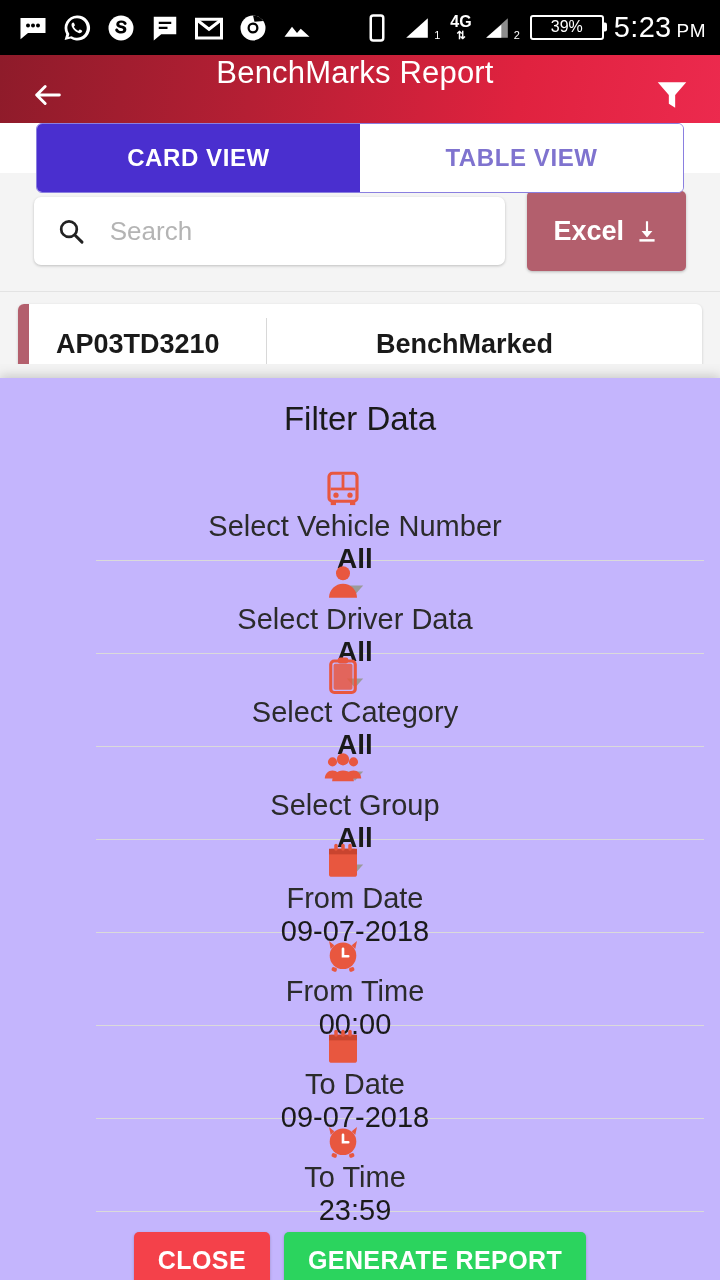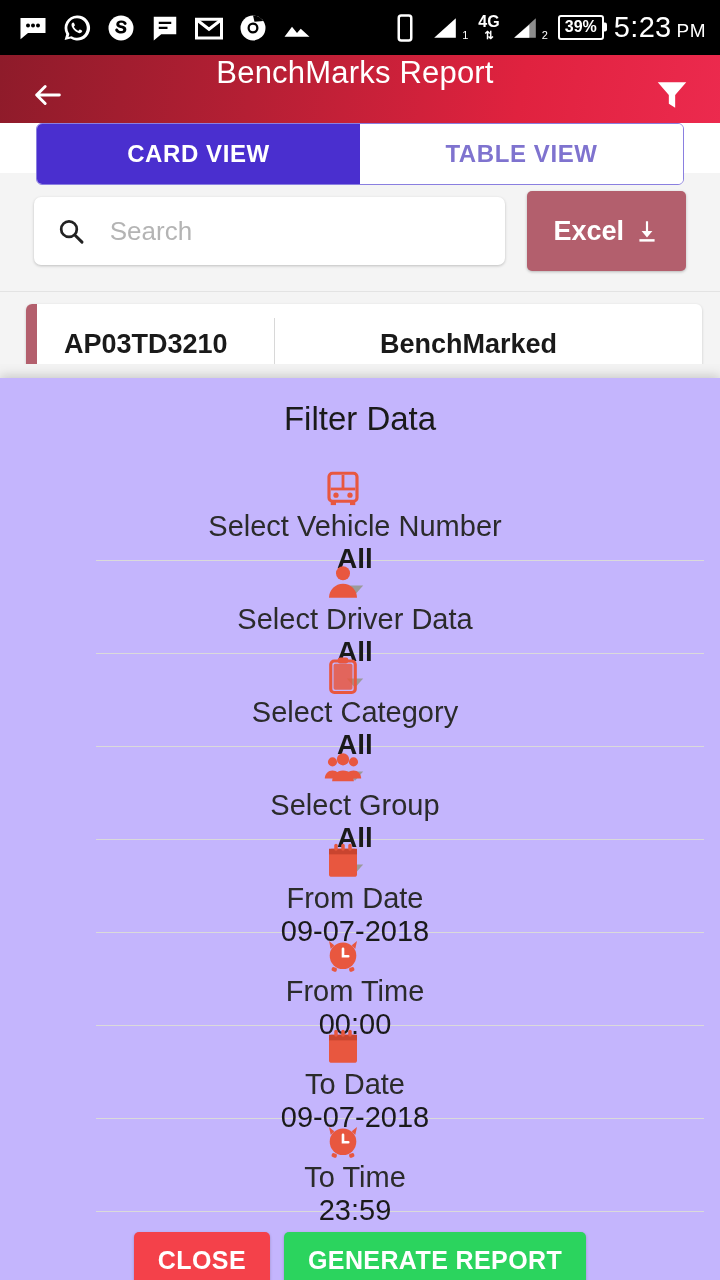--- a/index.html
+++ b/index.html
@@ -15,22 +15,22 @@
   .statusbar {
     height: 55px; background: #000000; color: #ffffff;
     display: flex; align-items: center; padding: 0 14px 0 18px;
   }
   .sb-left { display: flex; align-items: center; gap: 14px; flex: 1; }
   .sb-right { display: flex; align-items: center; gap: 10px; }
   .sb-ico { width: 30px; height: 30px; display: block; }
   .sb-time { font-size: 29px; letter-spacing: .3px; font-weight: 400; }
   .sb-ampm { font-size: 19px; margin-left: 5px; letter-spacing: .5px; margin-top: 23px; }
   .batt {
-    border: 2.5px solid #fff; border-radius: 3px; padding: 1px 5px;
-    font-size: 16px; font-weight: bold; line-height: 1.15; position: relative;
+    border: 2.5px solid #fff; border-radius: 3px; padding: 1px 19px;
+    font-size: 16px; font-weight: normal; line-height: 1.15; position: relative;
   }
   .batt::after {
     content: ""; position: absolute; right: -5px; top: 50%; transform: translateY(-50%);
     width: 3px; height: 9px; background: #fff; border-radius: 0 2px 2px 0;
   }
   .net4g { font-size: 16px; font-weight: bold; line-height: 1; text-align: center; }
   .net4g small { display: block; font-size: 11px; line-height: 1; }
   .sig { display: flex; align-items: flex-end; gap: 2px; }
   .sig sub { font-size: 11px; }
 
@@ -42,21 +42,21 @@
   }
   .appbar-title {
     flex: 1; text-align: center; color: #fff; font-size: 31px; font-weight: 500;
     letter-spacing: .2px; margin-left: -10px;
   }
   .back-arrow, .filter-btn { width: 52px; display: flex; align-items: center; justify-content: center; }
 
   
   .tabwrap { background: #ffffff; padding: 0 36px; height: 50px; position: relative; }
   .tabs {
-    display: flex; height: 62px; margin-top: -12px;
+    display: flex; height: 70px; margin-top: -12px;
     border: 1.5px solid #8a7fe0; border-radius: 6px; overflow: hidden; background: #fff;
   }
   .tab { flex: 1; display: flex; align-items: center; justify-content: center;
          font-size: 24px; font-weight: bold; letter-spacing: .6px; }
   .tab.active { background: #4a2fcf; color: #ffffff; }
   .tab.inactive { background: #ffffff; color: #7f73cf; }
 
   
   .searchrow {
     background: #f4f4f4; display: flex; align-items: center; gap: 22px;
@@ -76,21 +76,21 @@
     height: 80px; padding: 0 26px; font-size: 27px; font-weight: bold;
     display: flex; align-items: center; gap: 10px; cursor: pointer;
     box-shadow: 0 1px 3px rgba(0,0,0,.25); font-family: "Liberation Sans", sans-serif;
   }
 
   
   .cardlist { background: #f4f4f4; padding: 12px 18px 0 18px; height: 72px; overflow: hidden; }
   .bgcard {
     background: #ffffff; border-radius: 6px; height: 80px;
     box-shadow: 0 1px 3px rgba(0,0,0,.18);
-    display: flex; align-items: center; position: relative; overflow: hidden; margin-left: 8px;
+    display: flex; align-items: center; position: relative; overflow: hidden;
   }
   .bgcard::before { content:""; position:absolute; left:0; top:0; bottom:0; width:11px; background:#b35f6d; }
   .bgcard-id { width: 248px; padding-left: 38px; font-size: 27px; font-weight: bold; color: #1a1a1a; }
   .bgcard-div { width: 1px; align-self: stretch; margin: 14px 0; background: #d8d8d8; }
   .bgcard-status { flex: 1; text-align: center; font-size: 27px; font-weight: bold; color: #1a1a1a; padding-right: 40px; }
 
   
   .modal {
     position: absolute; left: 0; right: 0; top: 378px; bottom: 0;
     background: #c4b5fd; box-shadow: 0 -2px 10px rgba(0,0,0,.18);

